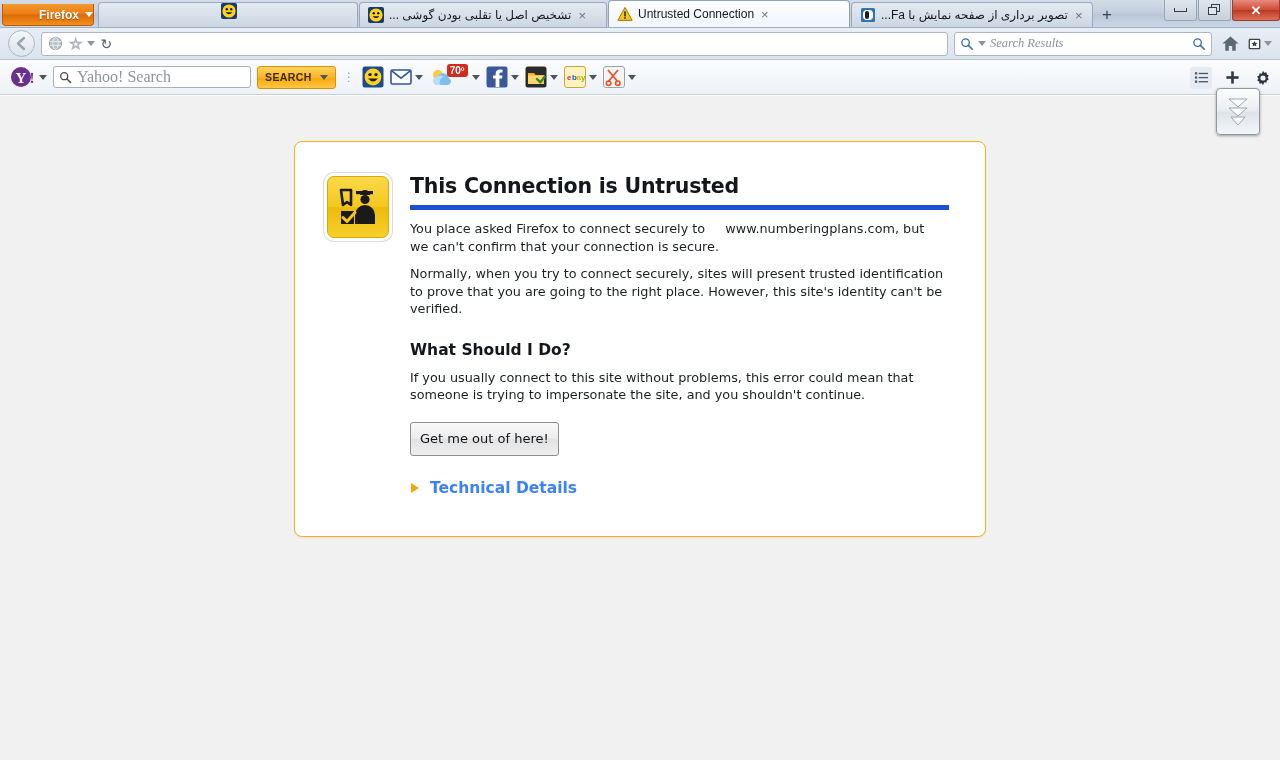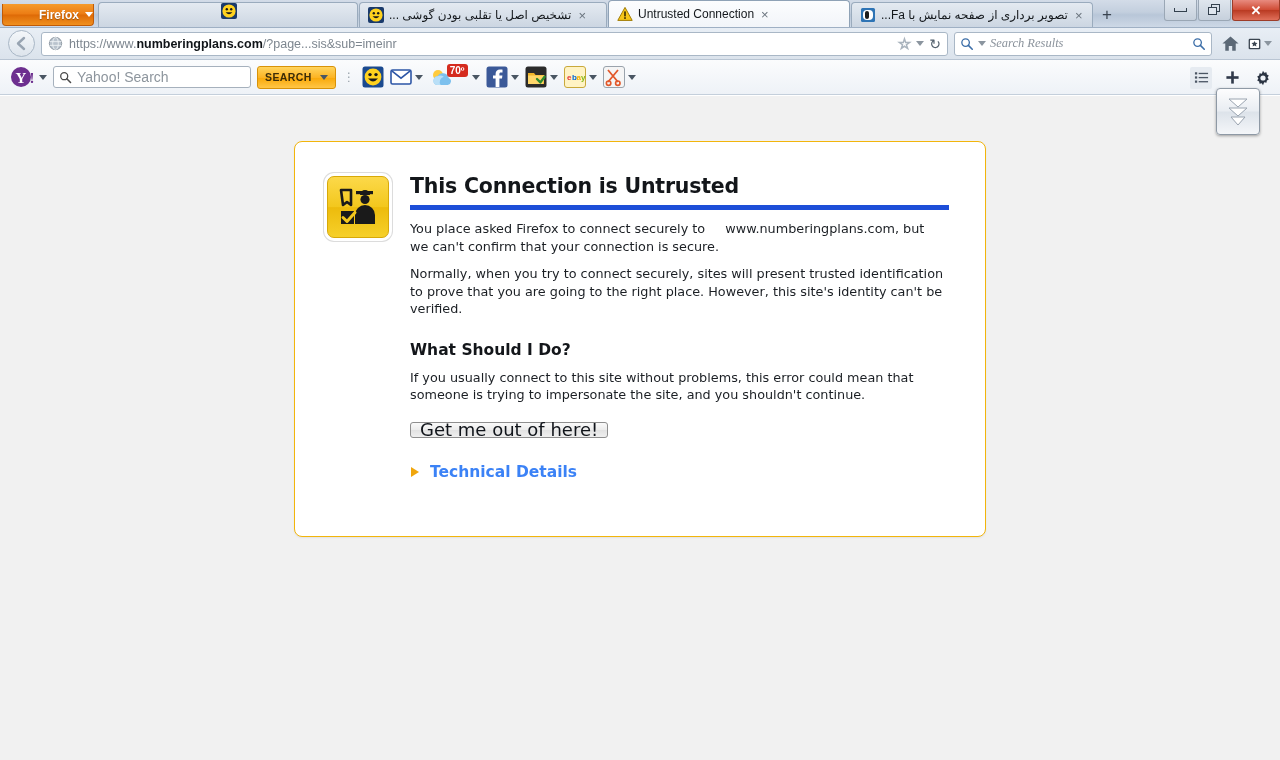--- a/index.html
+++ b/index.html
@@ -226,21 +226,21 @@
     width: 198px; height: 22px;
     background: #ffffff;
     border: 1px solid #a6b1bd;
     border-radius: 3px;
     display: flex; align-items: center;
     gap: 5px;
     padding: 0 5px;
     flex: 0 0 auto;
   }
   #ysearch .ys-placeholder {
-    font-size: 14px; color: #8d959d;
+    font-size: 16px; color: #8d959d; font-family: Liberation Serif, serif;
   }
   #ysearch-btn {
     height: 23px;
     padding: 0 7px;
     background: linear-gradient(to bottom, #ffd45e 0%, #fcb424 50%, #f9a808 51%, #ffc githubs 100%);
     background: linear-gradient(to bottom, #ffd45e 0%, #fcb424 50%, #f9a808 51%, #ffc646 100%);
     border: 1px solid #d89208;
     border-radius: 3px;
     display: flex; align-items: center; gap: 8px;
     font-size: 10.5px; font-weight: bold; color: #3a2c08;
@@ -341,23 +341,23 @@
     font-weight: bold;
     color: #13161a;
     margin: 23px 0 0 0;
     font-family: "DejaVu Sans", sans-serif;
   }
   #err-btn {
     margin-top: 18px;
     display: inline-flex;
     align-items: center;
     justify-content: center;
-    height: 16px;
+    height: 34px;
     padding: 0 9px;
-    font-size: 18px;
+    font-size: 13px;
     color: #10141a;
     background: linear-gradient(to bottom, #fafafa 0%, #ececec 48%, #e2e2e2 52%, #efefef 100%);
     border: 1px solid #8e8e8e;
     border-radius: 3px;
     font-family: "DejaVu Sans", sans-serif;
   }
   .expander {
     display: flex;
     align-items: center;
     gap: 11px;
@@ -457,21 +457,20 @@
         <path d="M11 3 L5 8.5 L11 14" fill="none" stroke="#98a4b2" stroke-width="2.4" stroke-linecap="round" stroke-linejoin="round"></path>
       </svg>
     </div>
 
     <div id="urlbar">
       <svg width="15" height="15" viewBox="0 0 16 16">
         <circle cx="8" cy="8" r="6.6" fill="#b9c3cd" stroke="#8b95a0" stroke-width="1"></circle>
         <ellipse cx="8" cy="8" rx="3" ry="6.6" fill="none" stroke="#f0f3f6" stroke-width=".9"></ellipse>
         <path d="M1.6 6 H14.4 M1.6 10 H14.4" stroke="#f0f3f6" stroke-width=".9"></path>
       </svg>
-      <span class="url-text"><span>https://www.</span><b>numberingplans.com</b><span>/?page...sis&amp;sub=imeinr</span></span>
       <span class="url-icons">
         <span class="star">☆</span>
         <span class="tri-down"></span>
         <span class="reload">↻</span>
       </span>
     </div>
 
     <div id="searchbar">
       <svg width="14" height="14" viewBox="0 0 16 16">
         <circle cx="6.4" cy="6.4" r="4.3" fill="none" stroke="#3c6ea8" stroke-width="1.5"></circle>

